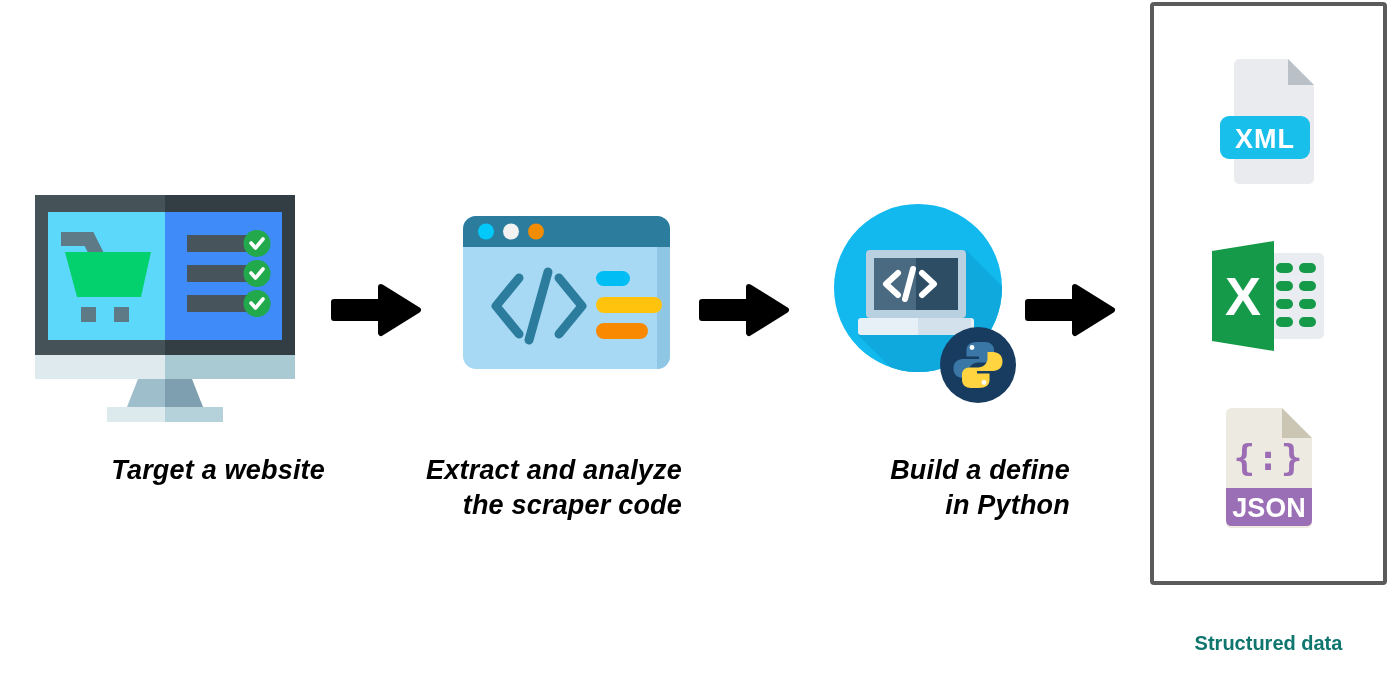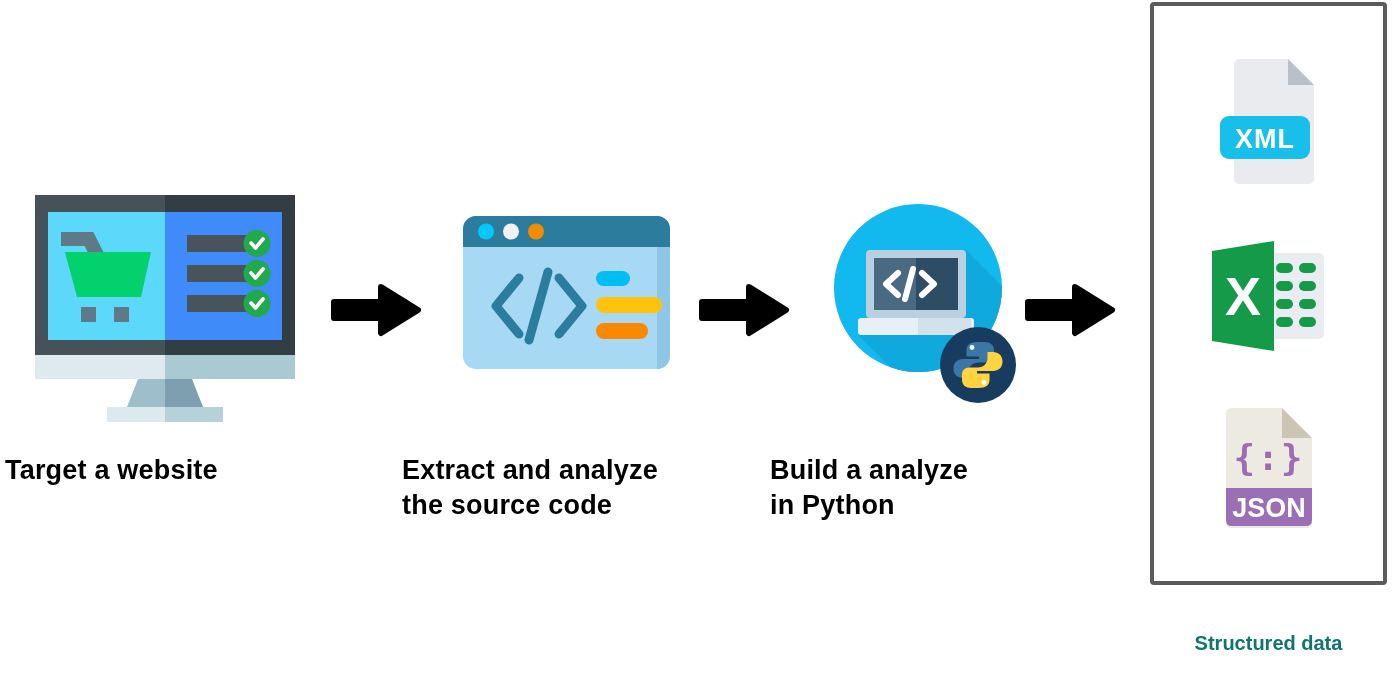--- a/index.html
+++ b/index.html
@@ -2,22 +2,22 @@
 <html><head>
 <meta charset="utf-8">
 <style>
   html,body{margin:0;padding:0;background:#fff;}
   #stage{
     position:relative;width:1400px;height:682px;background:#ffffff;overflow:hidden;
     font-family:"Liberation Sans", sans-serif;
   }
   .abs{position:absolute;}
   .caption{
-    position:absolute;text-align:left;font-weight:bold;color:#000;
-    font-size:27px;line-height:35px;letter-spacing:0.2px;
+    position:absolute;text-align:right;font-weight:bold;color:#000;
+    font-size:27px;line-height:35px;letter-spacing:0.2px;font-style:italic;
   }
   .out-caption{
     position:absolute;text-align:center;font-weight:bold;color:#0f766e;font-size:20px;
   }
   #output-panel{
     position:absolute;left:1150px;top:2px;width:229px;height:575px;
     border:4px solid #5b5b5b;border-radius:4px;background:#fff;
     display:flex;flex-direction:column;align-items:center;justify-content:space-evenly;
   }
 </style>
@@ -169,25 +169,25 @@
       <text x="49" y="62" text-anchor="middle" font-family="DejaVu Sans Mono, monospace" font-size="36" font-weight="bold" fill="#9C6CB5" letter-spacing="2">{:}</text>
       <path d="M6 80 H92 V112 q0 6 -6 6 H12 q-6 0 -6 -6 Z" fill="#9B6FB5"></path>
       <text x="49" y="109" text-anchor="middle" font-family="Liberation Sans, sans-serif" font-size="27" font-weight="bold" fill="#fff">JSON</text>
     </svg>
   </div>
 
   <div class="caption" style="left:5px;top:453px;width:320px">
     <div>Target a website</div>
   </div>
 
-  <div class="caption" style="left:402px;top:453px;width:300px">
+  <div class="caption" style="left:382px;top:453px;width:300px">
     <div>Extract and analyze</div>
-    <div>the source code</div>
+    <div>the scraper code</div>
   </div>
 
   <div class="caption" style="left:770px;top:453px;width:300px">
-    <div>Build a analyze</div>
+    <div>Build a define</div>
     <div>in Python</div>
   </div>
 
   <div class="out-caption" style="left:1150px;top:632px;width:237px">Structured data</div>
 
 </div>
 
 </body></html>

